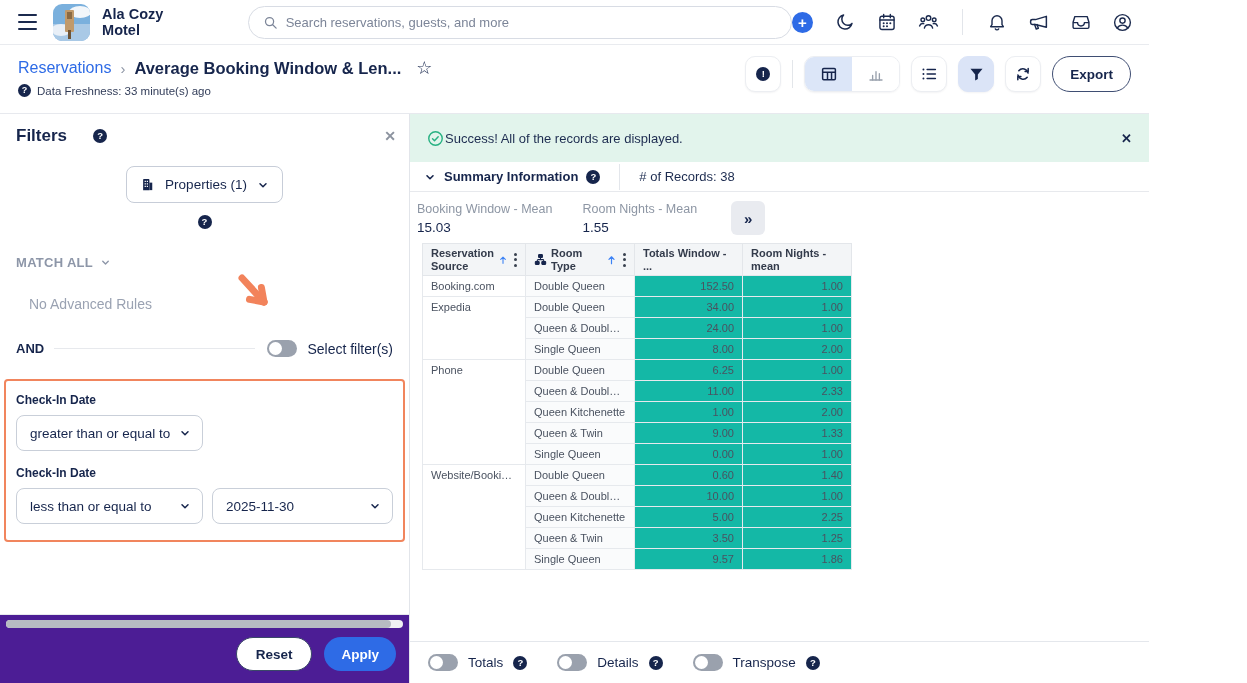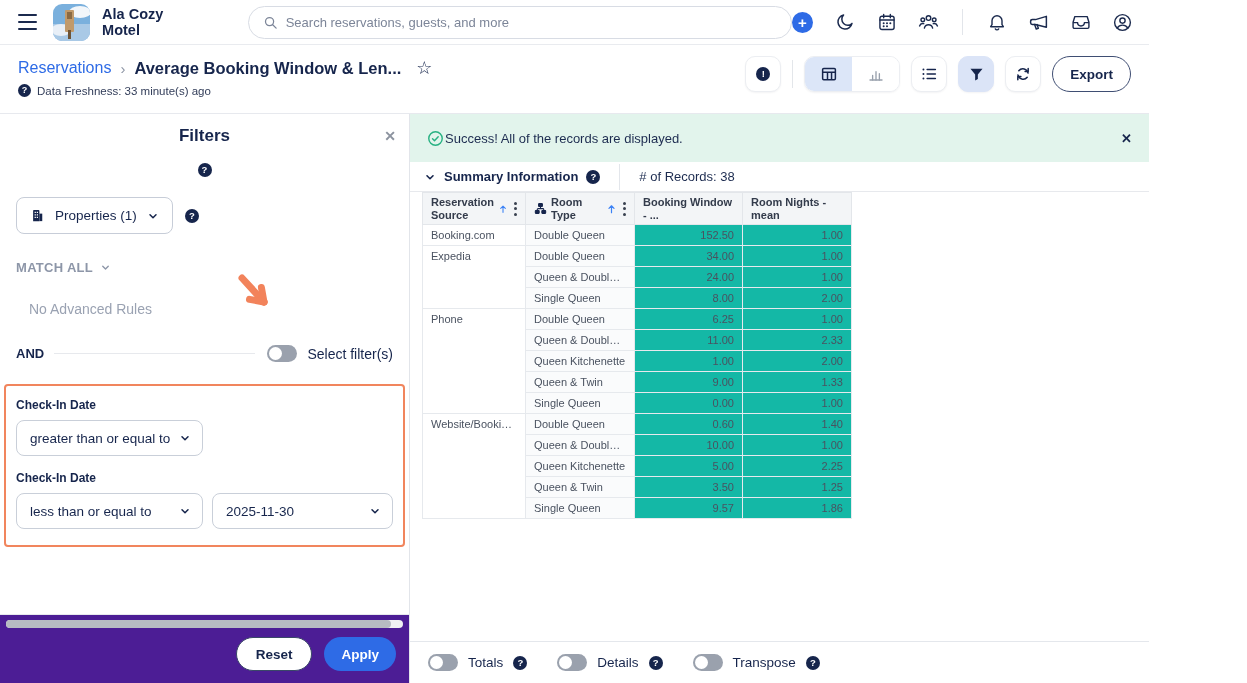--- a/index.html
+++ b/index.html
@@ -39,24 +39,24 @@
   .segmented { display:flex; height:36px; border:1px solid #eceef2; border-radius:10px; overflow:hidden; box-shadow:0 1px 2px rgba(16,24,40,.05); }
   .segmented .seg { width:47px; display:flex; align-items:center; justify-content:center; cursor:pointer; background:#fff; }
   .segmented .seg.active { background:#dce6f8; }
   .export-btn { height:36px; padding:0 17px; border-radius:18px; border:1px solid #3f4e73; background:#fff; color:#16254c; font-size:13.5px; font-weight:bold; display:flex; align-items:center; cursor:pointer; font-family:"Liberation Sans",sans-serif; }
 
   
   .content { display:flex; height:569px; }
 
   
   .fpanel { width:410px; flex:0 0 auto; border-right:1px solid #e2e5ea; position:relative; padding:12px 16px 0 16px; }
-  .fp-titlerow { display:flex; align-items:center; gap:17px;flex-direction:column; }
+  .fp-titlerow { display:flex; align-items:center; gap:26px; }
   .fp-title { font-size:17px; font-weight:bold; color:#16254c; }
   .fp-close { position:absolute; right:13px; top:14px; color:#8c939f; font-size:14px; font-weight:bold; cursor:pointer; }
-  .props-row { margin-top:20px; display:flex; align-items:center; gap:12px; }
+  .props-row { margin-top:20px; display:flex; align-items:center; gap:12px;flex-direction:column; }
   .props-select { display:inline-flex; align-items:center; gap:10px; height:37px; padding:0 13px; border:1.4px solid #c7cdd8; border-radius:8px; cursor:pointer; background:#fff; }
   .props-select .lbl { font-size:13.5px; color:#16254c; }
   .matchall { margin-top:26px; display:flex; align-items:center; gap:7px; color:#8d96a8; font-size:13px; font-weight:bold; letter-spacing:.3px; cursor:pointer; }
   .norules { margin-top:26px; margin-left:13px; color:#9aa2b2; font-size:14px; }
   .androw { margin-top:28px; display:flex; align-items:center; }
   .and-lbl { font-size:13px; font-weight:bold; color:#16254c; }
   .and-line { flex:1; height:1px; background:#e7e9ed; margin:0 12px 0 10px; }
   .toggle { position:relative; width:30px; height:17px; border-radius:9px; background:#9aa1ad; flex:0 0 auto; cursor:pointer; }
   .toggle::after { content:""; position:absolute; left:2px; top:2px; width:13px; height:13px; border-radius:50%; background:#fff; }
   .selfilters-lbl { margin-left:10px; font-size:14px; color:#16254c; }
@@ -355,20 +355,31 @@
       <div class="sumrow">
         <svg width="12" height="12" viewBox="0 0 24 24" fill="none" stroke="#16254c" stroke-width="3.2" stroke-linecap="round" stroke-linejoin="round">
             <path d="M6 9.5l6 6 6-6"></path>
           </svg>
         <span class="sum-title">Summary Information</span>
         <span class="qicon">?</span>
         <span class="sum-div"></span>
         <span class="sum-records"># of Records: 38</span>
       </div>
 
+      <div class="chips">
+        <div class="chip">
+          <div class="chip-label">Booking Window - Mean</div>
+          <div class="chip-value">15.03</div>
+        </div>
+        <div class="chip">
+          <div class="chip-label">Room Nights - Mean</div>
+          <div class="chip-value">1.55</div>
+        </div>
+        <div class="expand-btn">»</div>
+      </div>
 
       <table class="results">
         <colgroup>
             <col style="width:103px">
             <col style="width:109px">
             <col style="width:108px">
             <col style="width:109px">
           </colgroup>
         <thead>
           <tr>
@@ -399,21 +410,21 @@
                   </svg>
                 <span class="kebab">
                     <i></i>
                     <i></i>
                     <i></i>
                   </span>
               </div>
             </th>
             <th>
               <div class="th-inner">
-                  <span class="th-label">Booking Window - ...</span>
+                  <span class="th-label">Totals Window - ...</span>
                 </div>
             </th>
             <th>
               <div class="th-inner">
                   <span class="th-label">Room Nights - mean</span>
                 </div>
             </th>
           </tr>
         </thead>
         <tbody>

